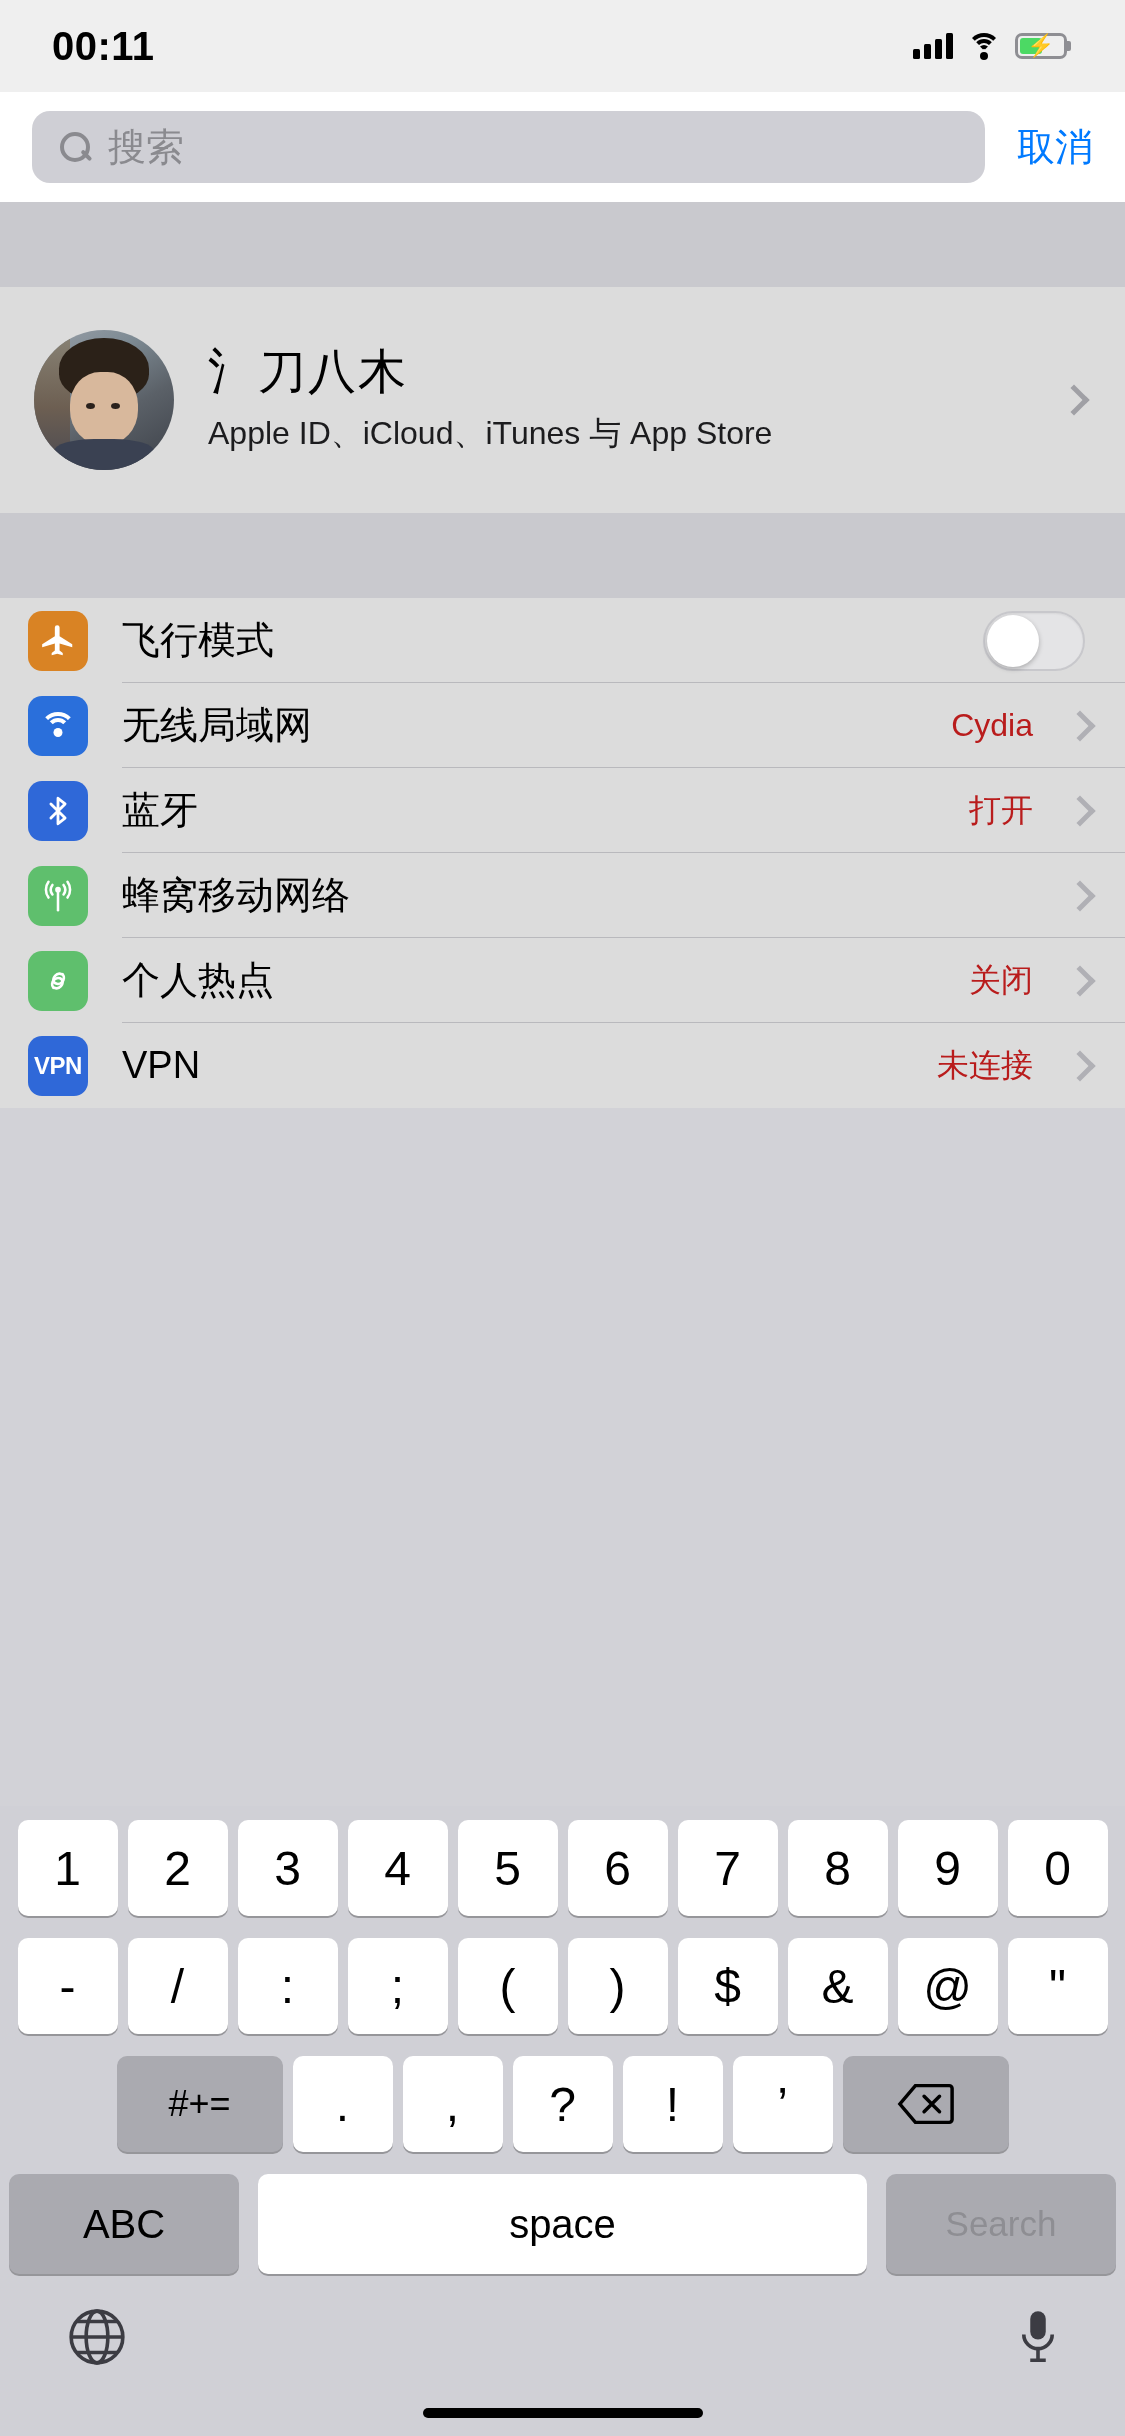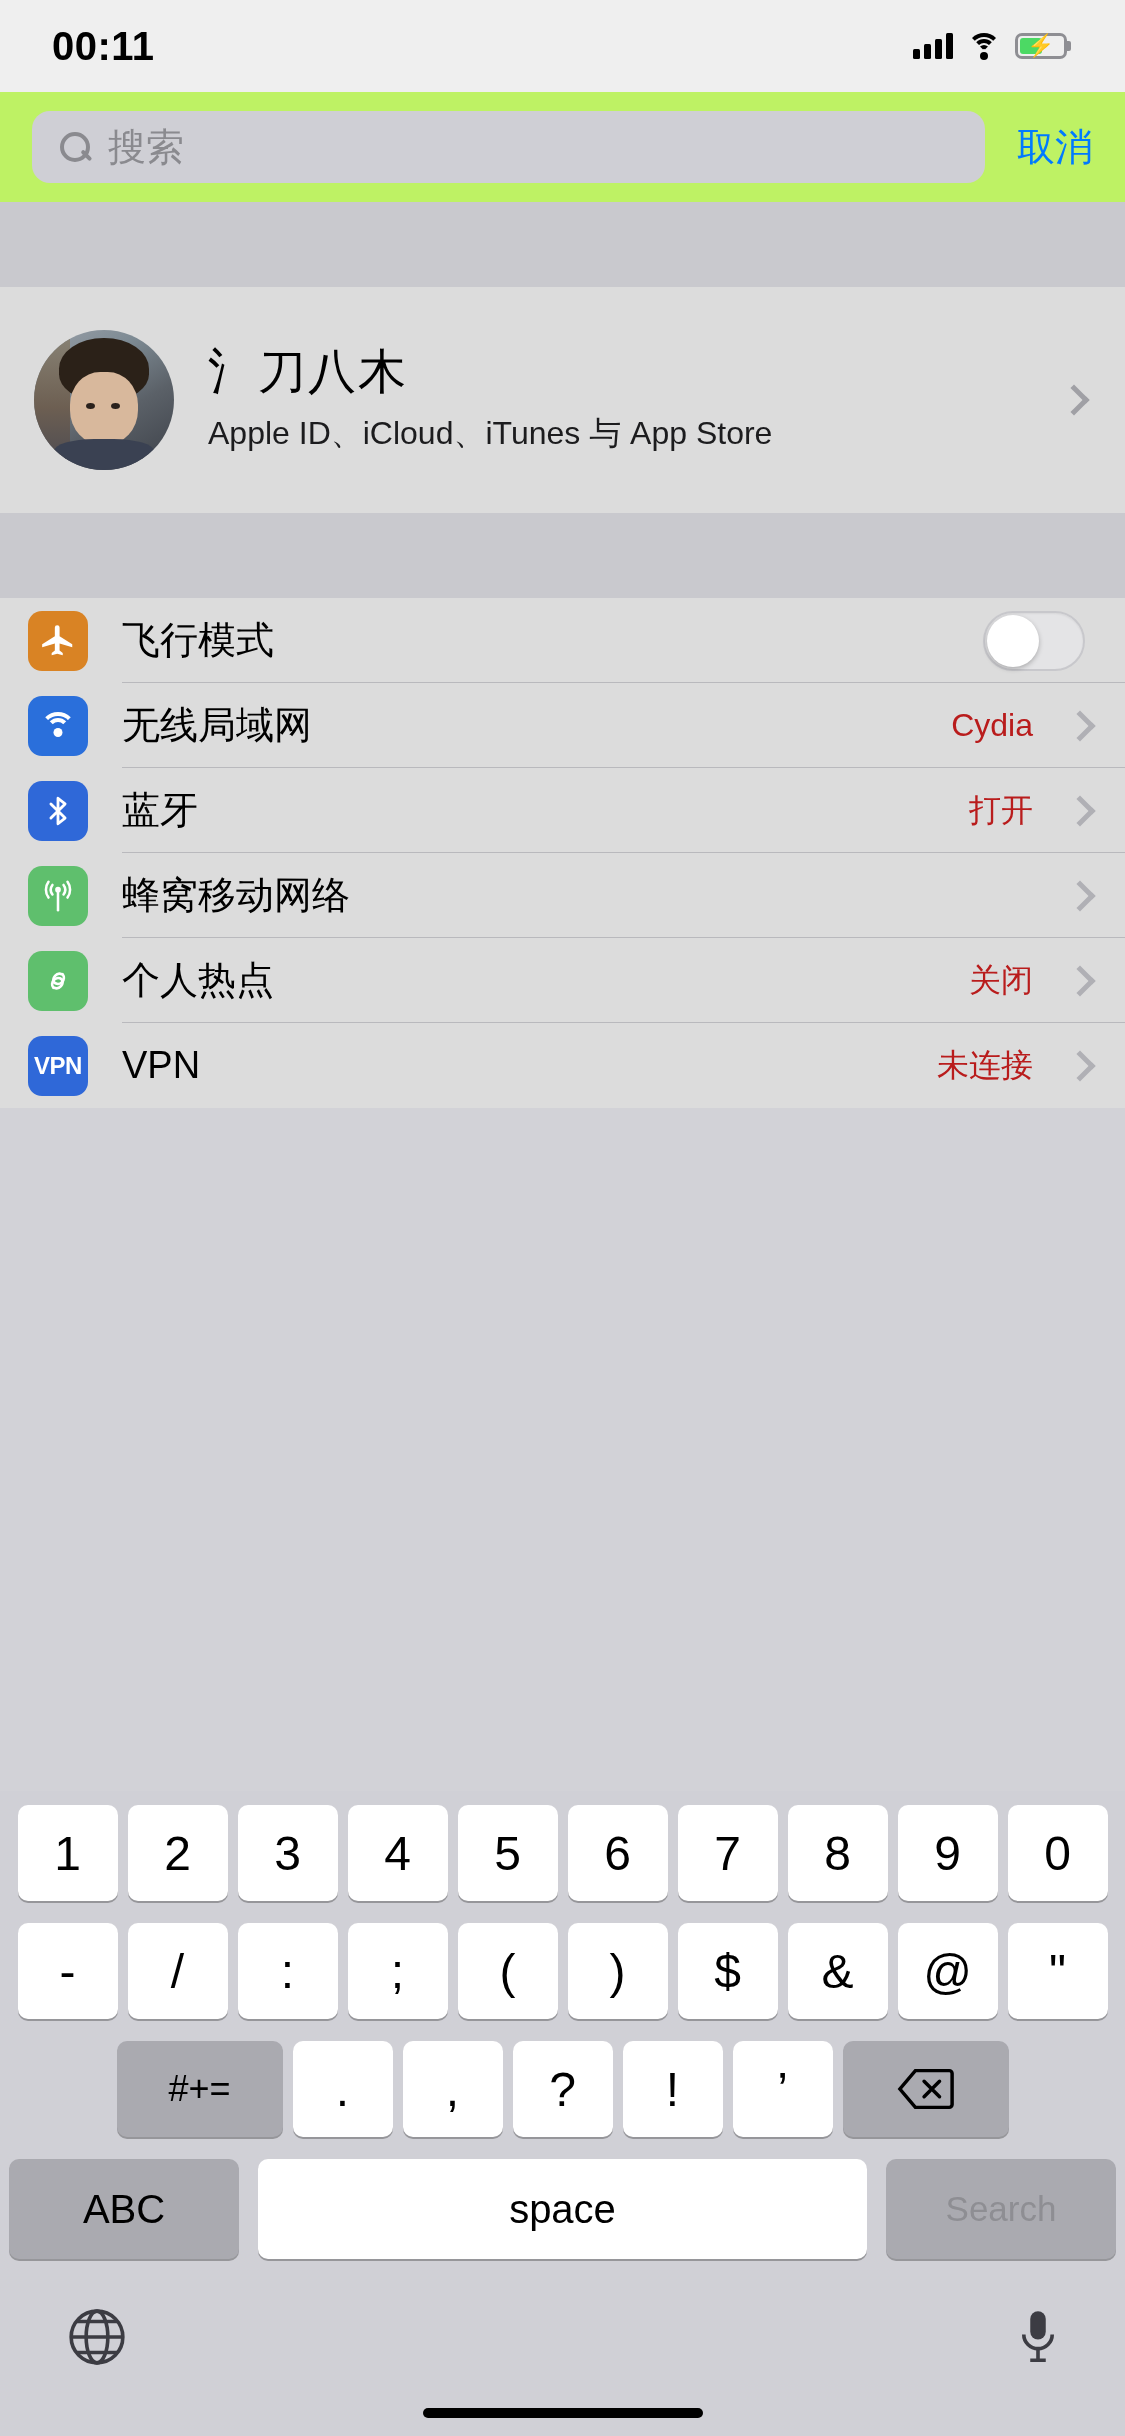--- a/index.html
+++ b/index.html
@@ -42,21 +42,21 @@
   .batt::after{ content:""; position:absolute; right:-7px; top:50%;
      transform:translateY(-50%); width:4px; height:10px; background:#8e8e93;
      border-radius:0 2px 2px 0; }
   .batt-fill{ height:100%; width:52%; background:#4cd964; border-radius:3px; }
   .batt-bolt{ position:absolute; left:50%; top:50%;
      transform:translate(-50%,-50%); font-size:22px; line-height:1; color:#000;
      font-weight:700; }
 
   
   .search-row{
-    height:110px; background:#bef264;
+    height:110px; background:#ffffff;
     display:flex; align-items:center; padding:0 32px;
   }
   .search-field{
     flex:1; height:72px; background:#cfcfd5; border-radius:18px;
     display:flex; align-items:center; padding:0 28px; gap:18px;
   }
   .mag{ width:30px; height:30px; position:relative; flex:none; }
   .mag::before{ content:""; position:absolute; left:0; top:0;
      width:22px; height:22px; border:4px solid #8a8a8f; border-radius:50%; }
   .mag::after{ content:""; position:absolute; right:-1px; bottom:0;
@@ -167,21 +167,21 @@
   .krow.r2 .key{ max-width:100px; }
   .krow.r3{ padding:0 4px; }
   .krow.r3 .key{ max-width:100px; }
   .key.fn{
     background:#aaaab0; color:#000; box-shadow:0 2px 0 rgba(0,0,0,.28);
   }
   .key.sym-wide{ min-width:166px; max-width:166px; font-size:36px; }
   .key.bksp{ min-width:166px; max-width:166px; }
   .bksp-glyph{ width:58px; height:44px; position:relative; }
   .bksp-glyph svg{ width:58px; height:44px; }
-  .krow.r4{ padding:0 4px; margin-bottom:15px; }
+  .krow.r4{ padding:0 4px; margin-bottom:0; }
   .key.abc{ min-width:230px; max-width:230px; font-size:40px; height:100px; }
   .key.space{ flex:1; margin:0 14px; font-size:40px; height:100px; max-width:none; }
   .key.search{ min-width:230px; max-width:230px; font-size:35px;
      height:100px; color:#8e8e93; }
   .kb-bottom{
     height:130px; display:flex; align-items:center;
     justify-content:space-between; padding:0 66px;
   }
   .globe-ico svg{ width:62px; height:62px; }
   .mic-ico svg{ width:42px; height:62px; }

